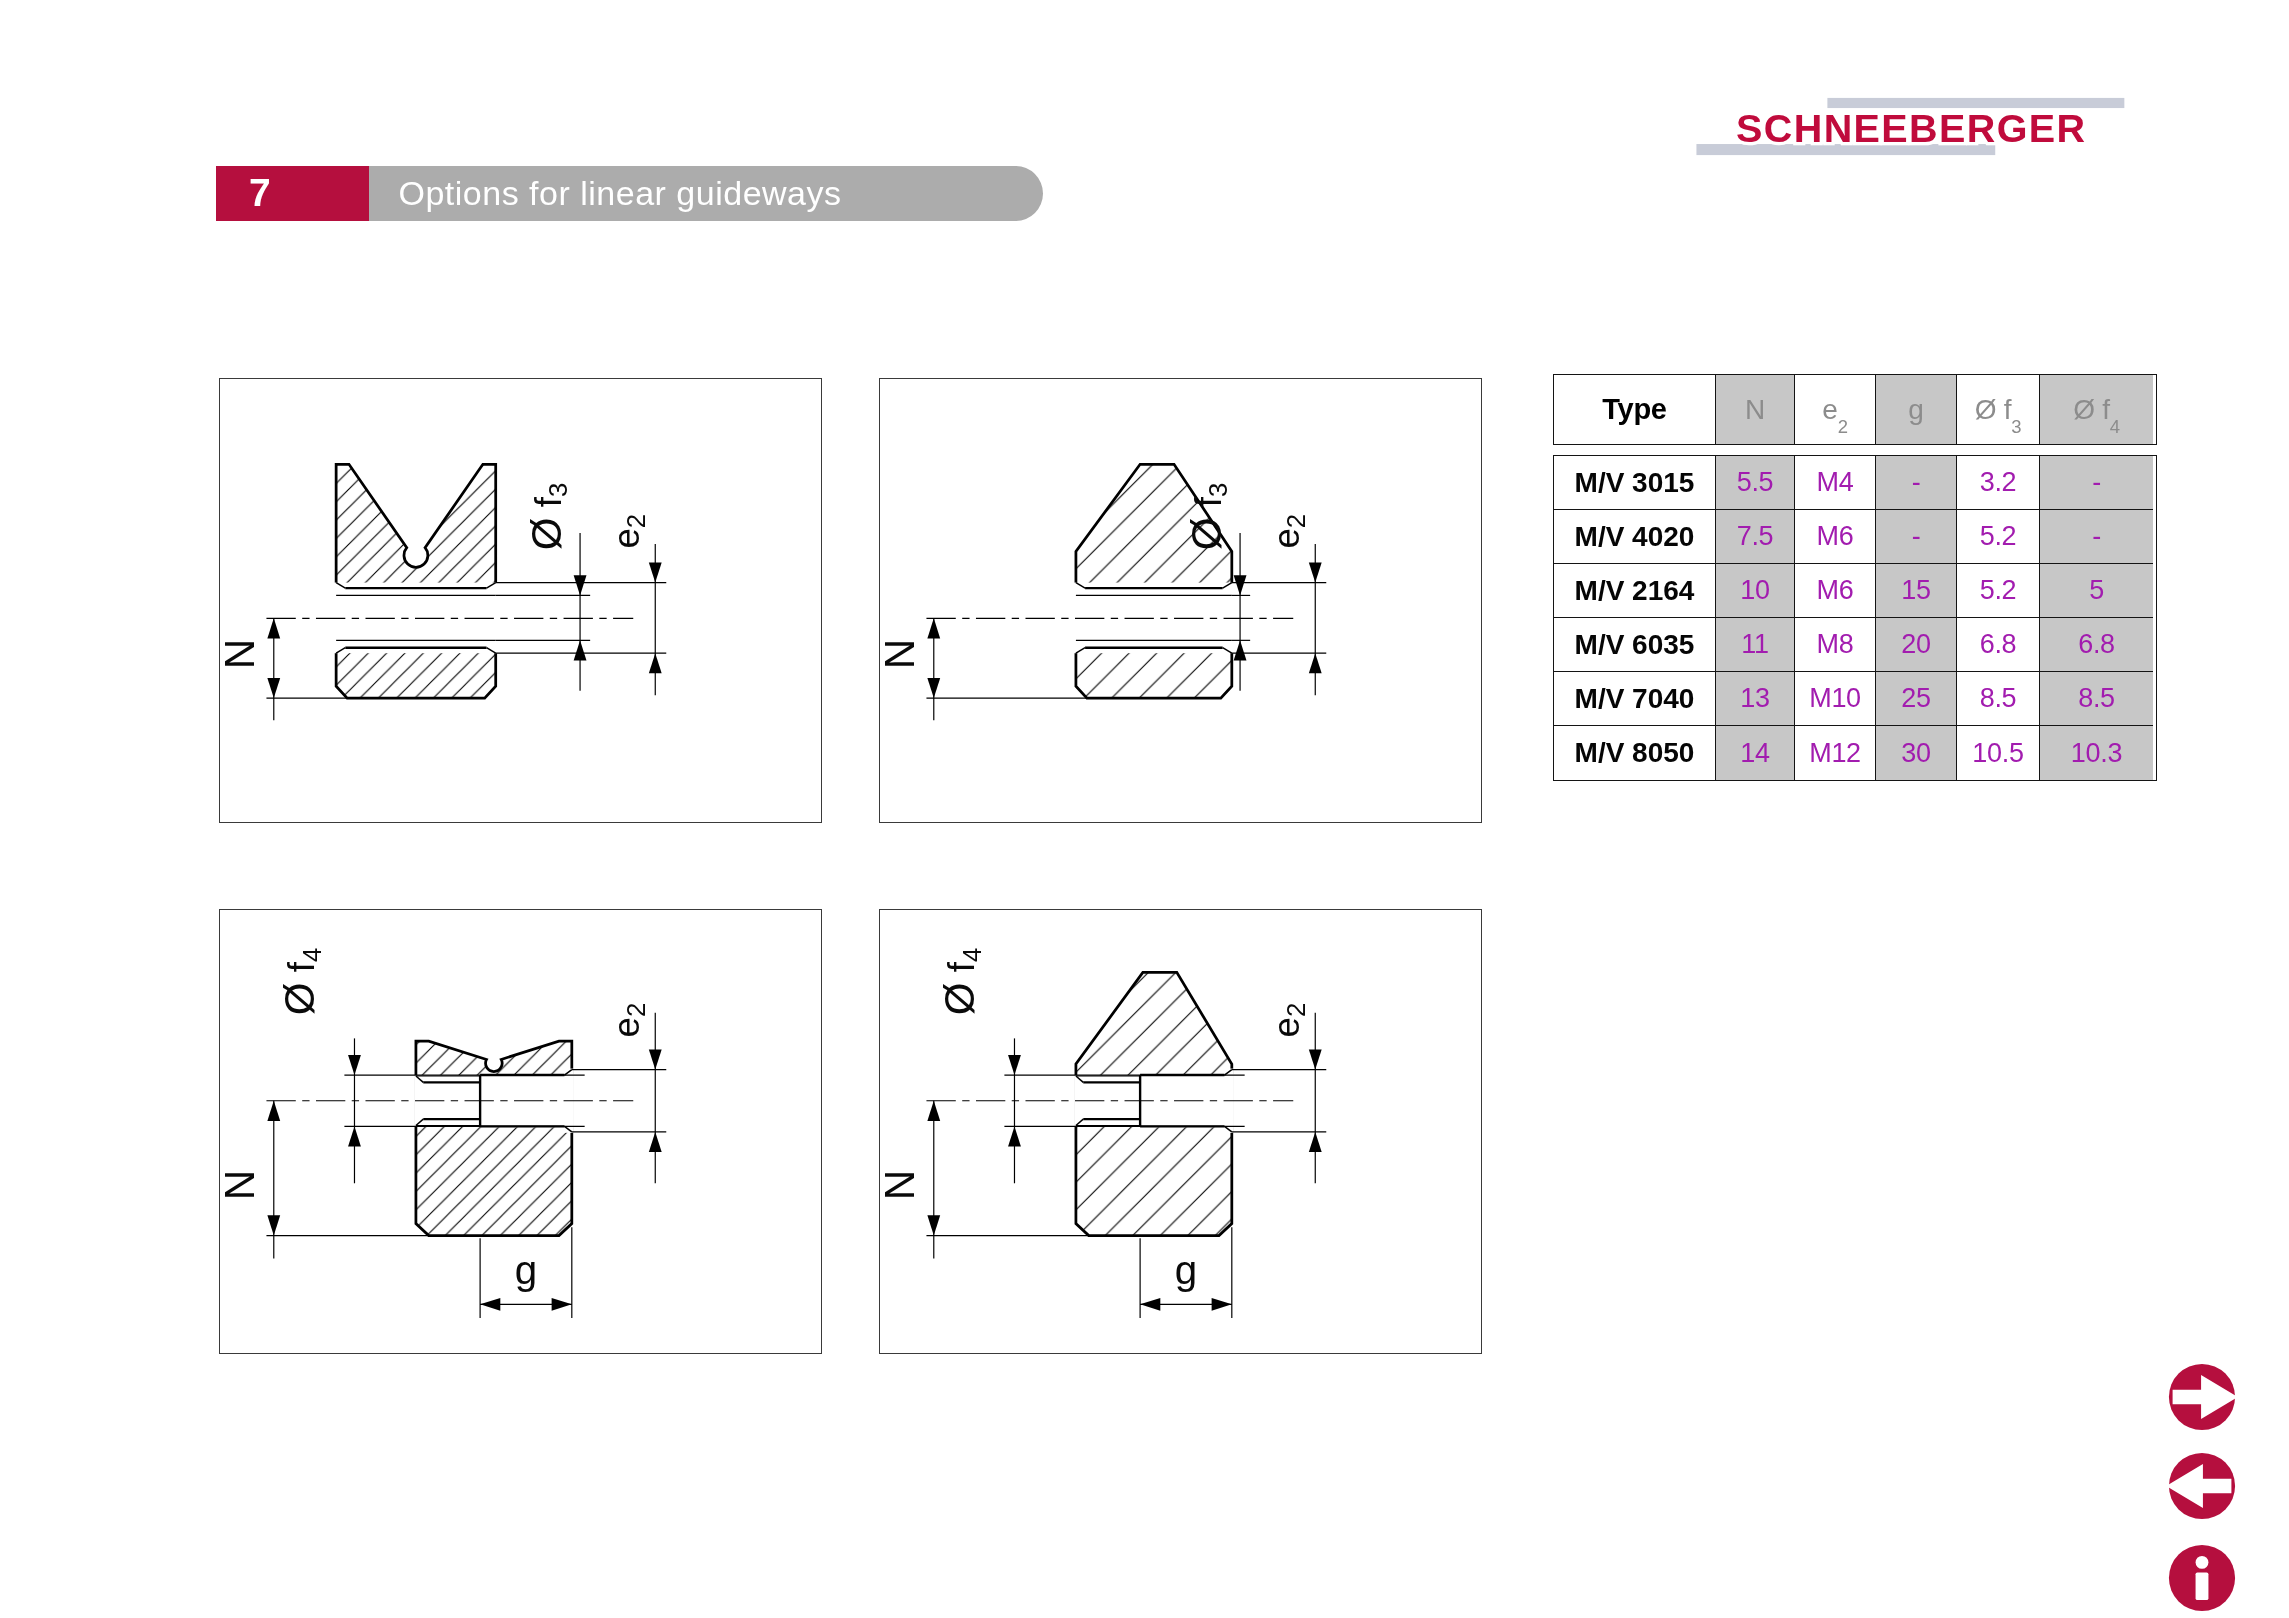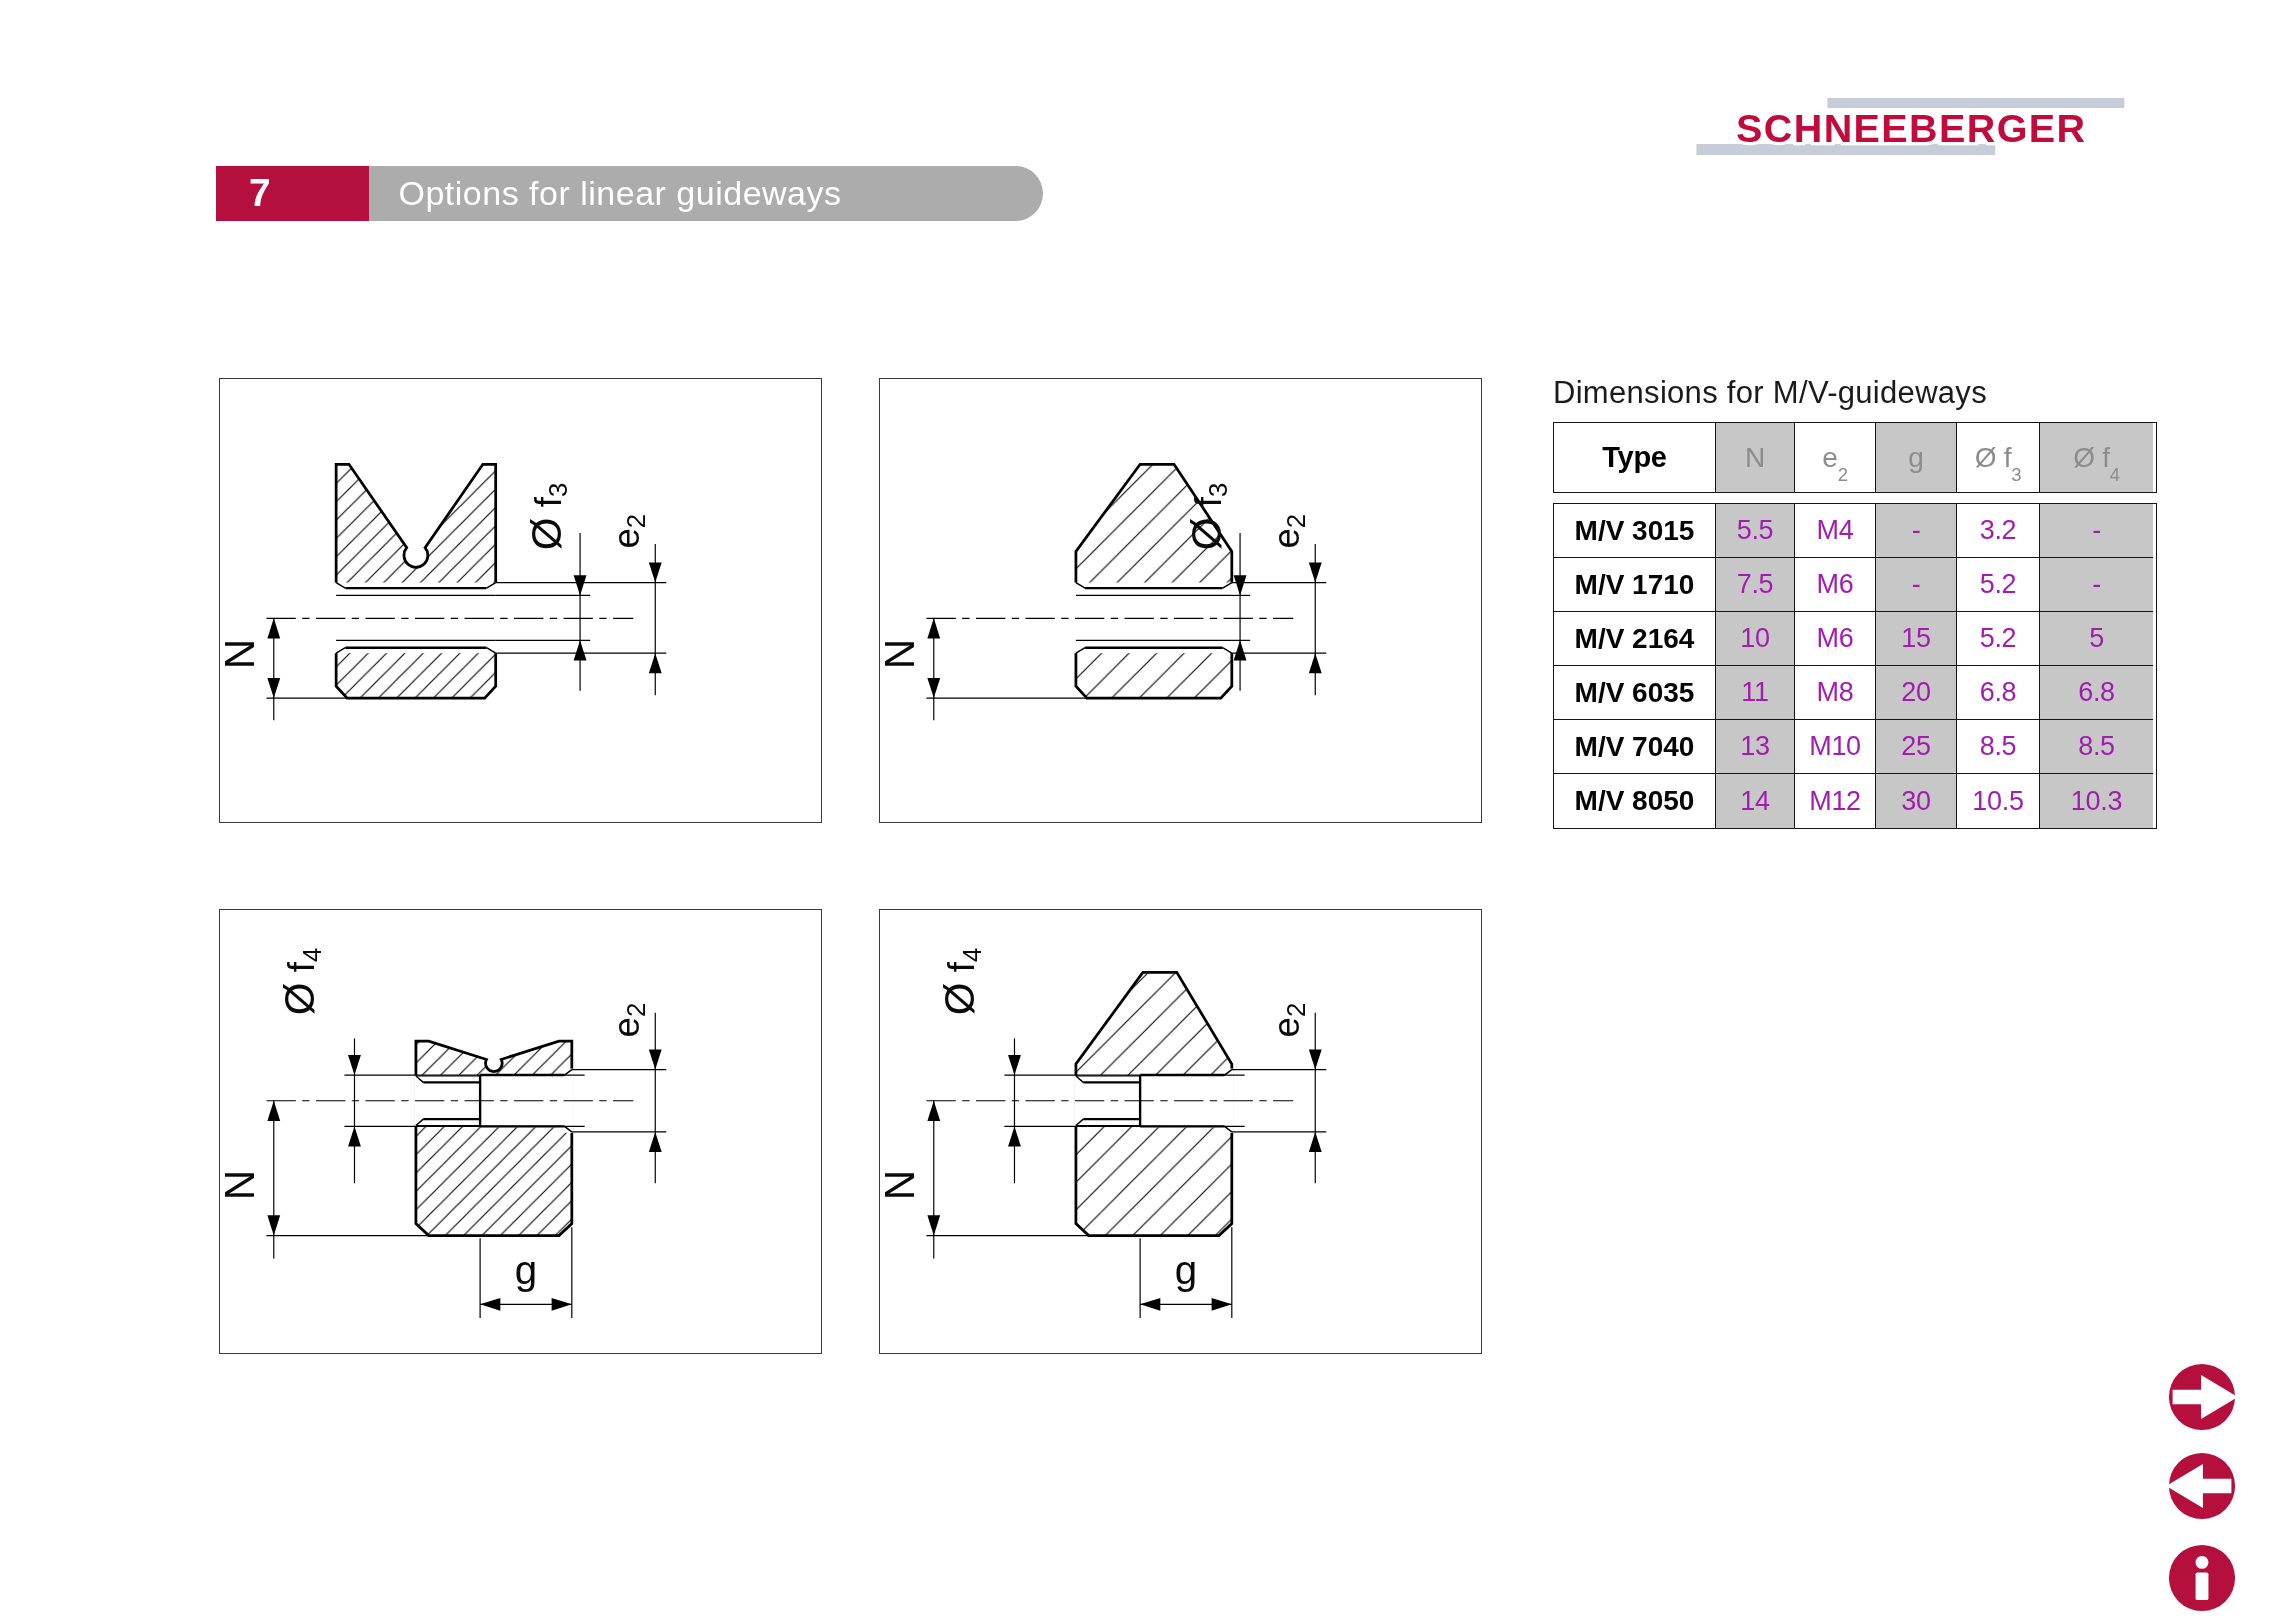--- a/index.html
+++ b/index.html
@@ -215,21 +215,20 @@
         <line x1="283" y1="358" x2="283" y2="445" stroke="#000" stroke-width="1.3"></line>
         <line x1="383" y1="346" x2="383" y2="445" stroke="#000" stroke-width="1.3"></line>
         <line x1="283" y1="430" x2="383" y2="430" stroke="#000" stroke-width="1.3"></line>
         <polygon points="283,430 305,423 305,437" fill="#000"></polygon>
         <polygon points="383,430 361,423 361,437" fill="#000"></polygon>
         <text x="333" y="408" text-anchor="middle" font-size="44" font-family="Liberation Sans, sans-serif" fill="#0a0a0a">g</text>
       </svg>
     </div>
 
   <div id="dims">
-    <div class="tbl-title">Dimensions for M/V-guideways</div>
     <div class="tgrid head" id="thead">
         <div class="tcell hrow htype">
           <span>Type</span>
         </div>
         <div class="tcell hrow shade">
           <span>N</span>
         </div>
         <div class="tcell hrow">
           <span>e</span>
           <span class="sub">2</span>
@@ -246,21 +245,21 @@
           <span class="sub">4</span>
         </div>
       </div>
     <div class="tgrid body" id="tbody">
         <div class="tcell brow typecell">M/V 3015</div>
         <div class="tcell brow shade">5.5</div>
         <div class="tcell brow">M4</div>
         <div class="tcell brow shade">-</div>
         <div class="tcell brow">3.2</div>
         <div class="tcell brow shade last">-</div>
-        <div class="tcell brow typecell">M/V 1710</div>
+        <div class="tcell brow typecell">M/V 4020</div>
         <div class="tcell brow shade">7.5</div>
         <div class="tcell brow">M6</div>
         <div class="tcell brow shade">-</div>
         <div class="tcell brow">5.2</div>
         <div class="tcell brow shade last">-</div>
         <div class="tcell brow typecell">M/V 2164</div>
         <div class="tcell brow shade">10</div>
         <div class="tcell brow">M6</div>
         <div class="tcell brow shade">15</div>
         <div class="tcell brow">5.2</div>

